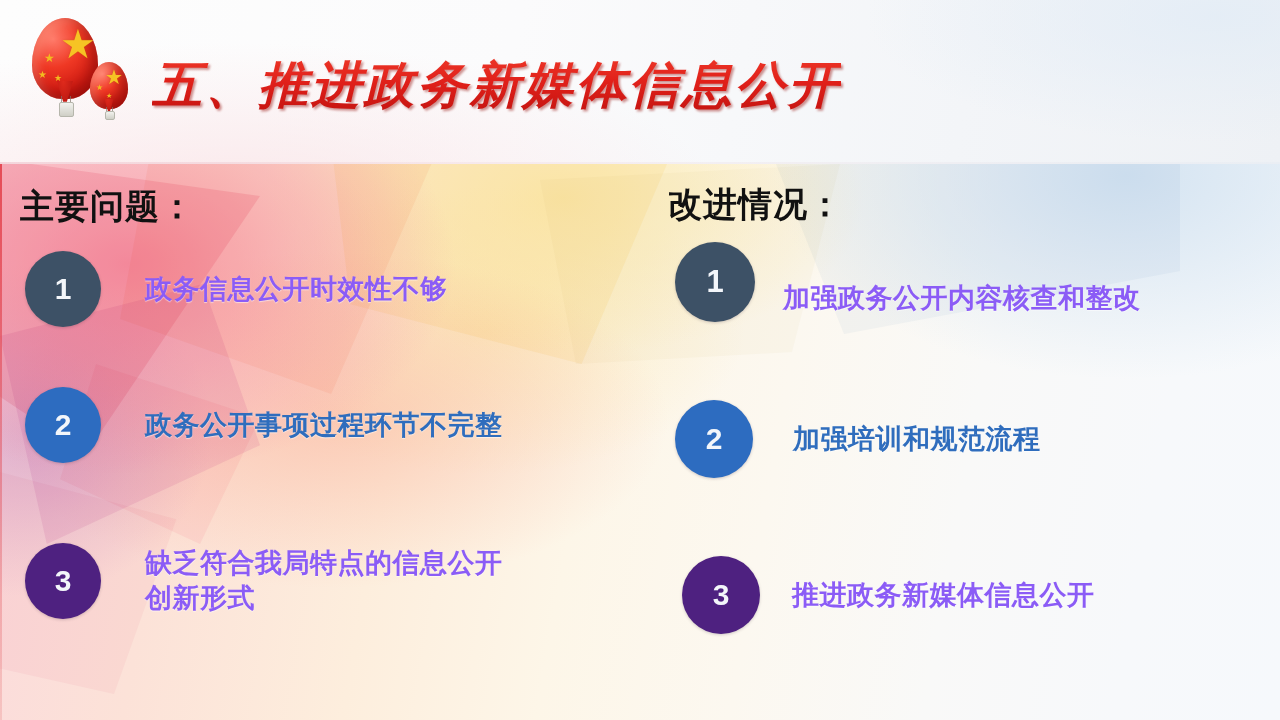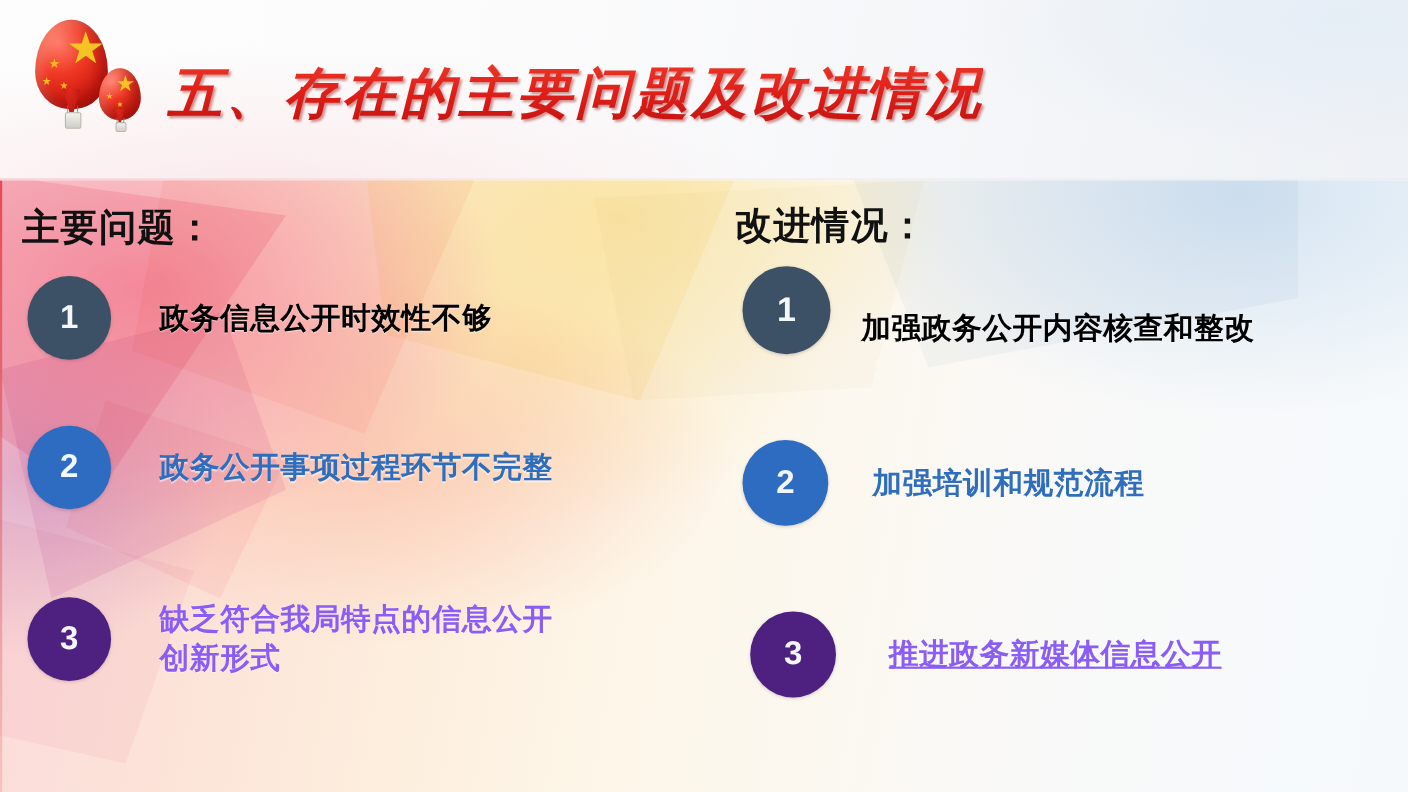--- a/index.html
+++ b/index.html
@@ -242,25 +242,25 @@
 
   
   #r-row-1 { left: 675px; top: 242px; }
   #r-row-2 { left: 675px; top: 400px; }
   #r-row-3 { left: 682px; top: 556px; }
   #r-row-1 .num-badge { width: 80px; height: 80px; font-size: 31px; }
   #r-row-2 .num-badge { width: 78px; height: 78px; font-size: 30px; }
   #r-row-3 .num-badge { width: 78px; height: 78px; font-size: 30px; }
   #r-row-1 .item-text { margin-left: 28px; font-size: 27px; margin-top: 32px; }
   #r-row-2 .item-text { margin-left: 40px; font-size: 27px; }
-  #r-row-3 .item-text { margin-left: 48px; font-size: 27px; text-decoration: underline; }
+  #r-row-3 .item-text { margin-left: 32px; font-size: 27px; }
 
   
   .tone-slate  .num-badge { background: #3d5166; }
-  .tone-slate  .item-text { color: #000000; }
+  .tone-slate  .item-text { color: #8b5cf6; }
   .tone-blue   .num-badge { background: #2d6cc0; }
   .tone-blue   .item-text { color: #2f6dbd; font-family: Liberation Serif, serif; }
   .tone-purple .num-badge { background: #4e2180; }
   .tone-purple .item-text { color: #8b5cf6; }
 </style>
 </head>
 <body>
 
 <div id="slide">
 
@@ -281,21 +281,21 @@
       <div class="envelope"></div>
       <span class="star-big">★</span>
       <span class="star-sm s1">★</span>
       <span class="star-sm s2">★</span>
       <div class="rope r1"></div>
       <div class="rope r2"></div>
       <div class="basket"></div>
     </div>
   </div>
 
-  <div class="slide-title">五、存在的主要问题及改进情况</div>
+  <div class="slide-title">五、推进政务新媒体信息公开</div>
 
   <div class="content-area">
     <div class="poly poly-a"></div>
     <div class="poly poly-b"></div>
     <div class="poly poly-c"></div>
     <div class="poly poly-d"></div>
     <div class="poly poly-e"></div>
     <div class="poly poly-f"></div>
     <div class="poly poly-g"></div>
     <div class="poly poly-h"></div>

